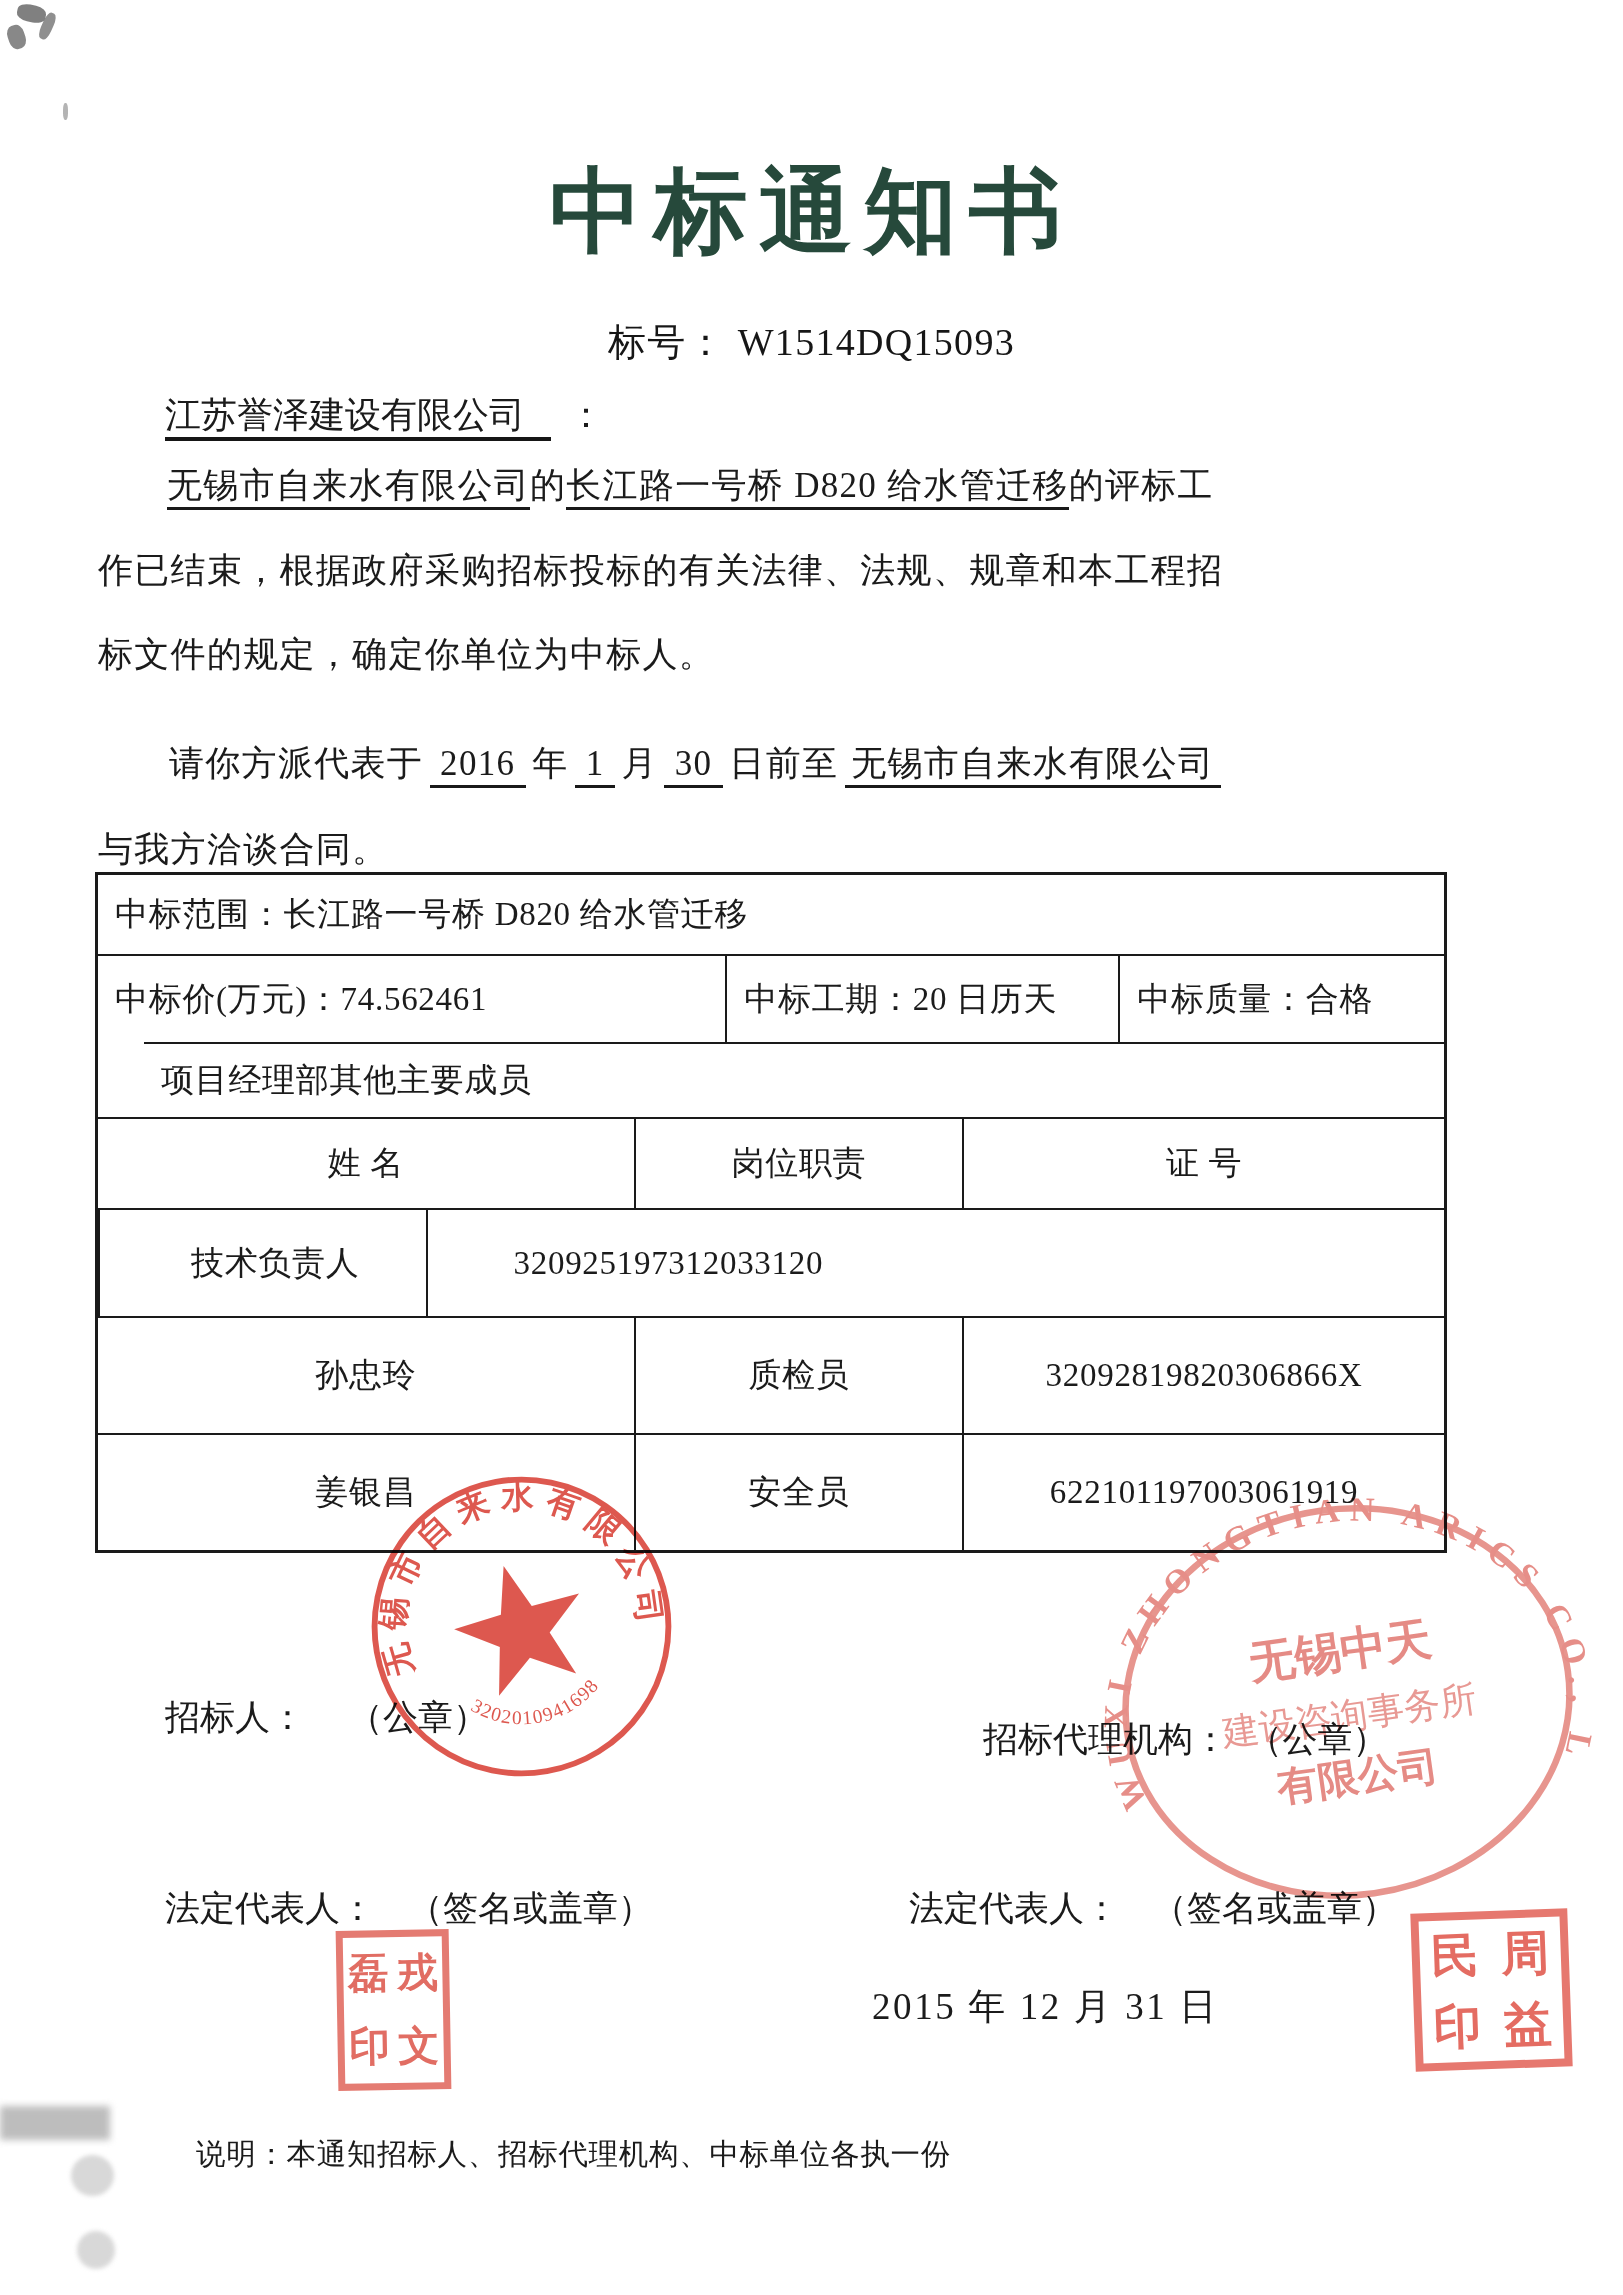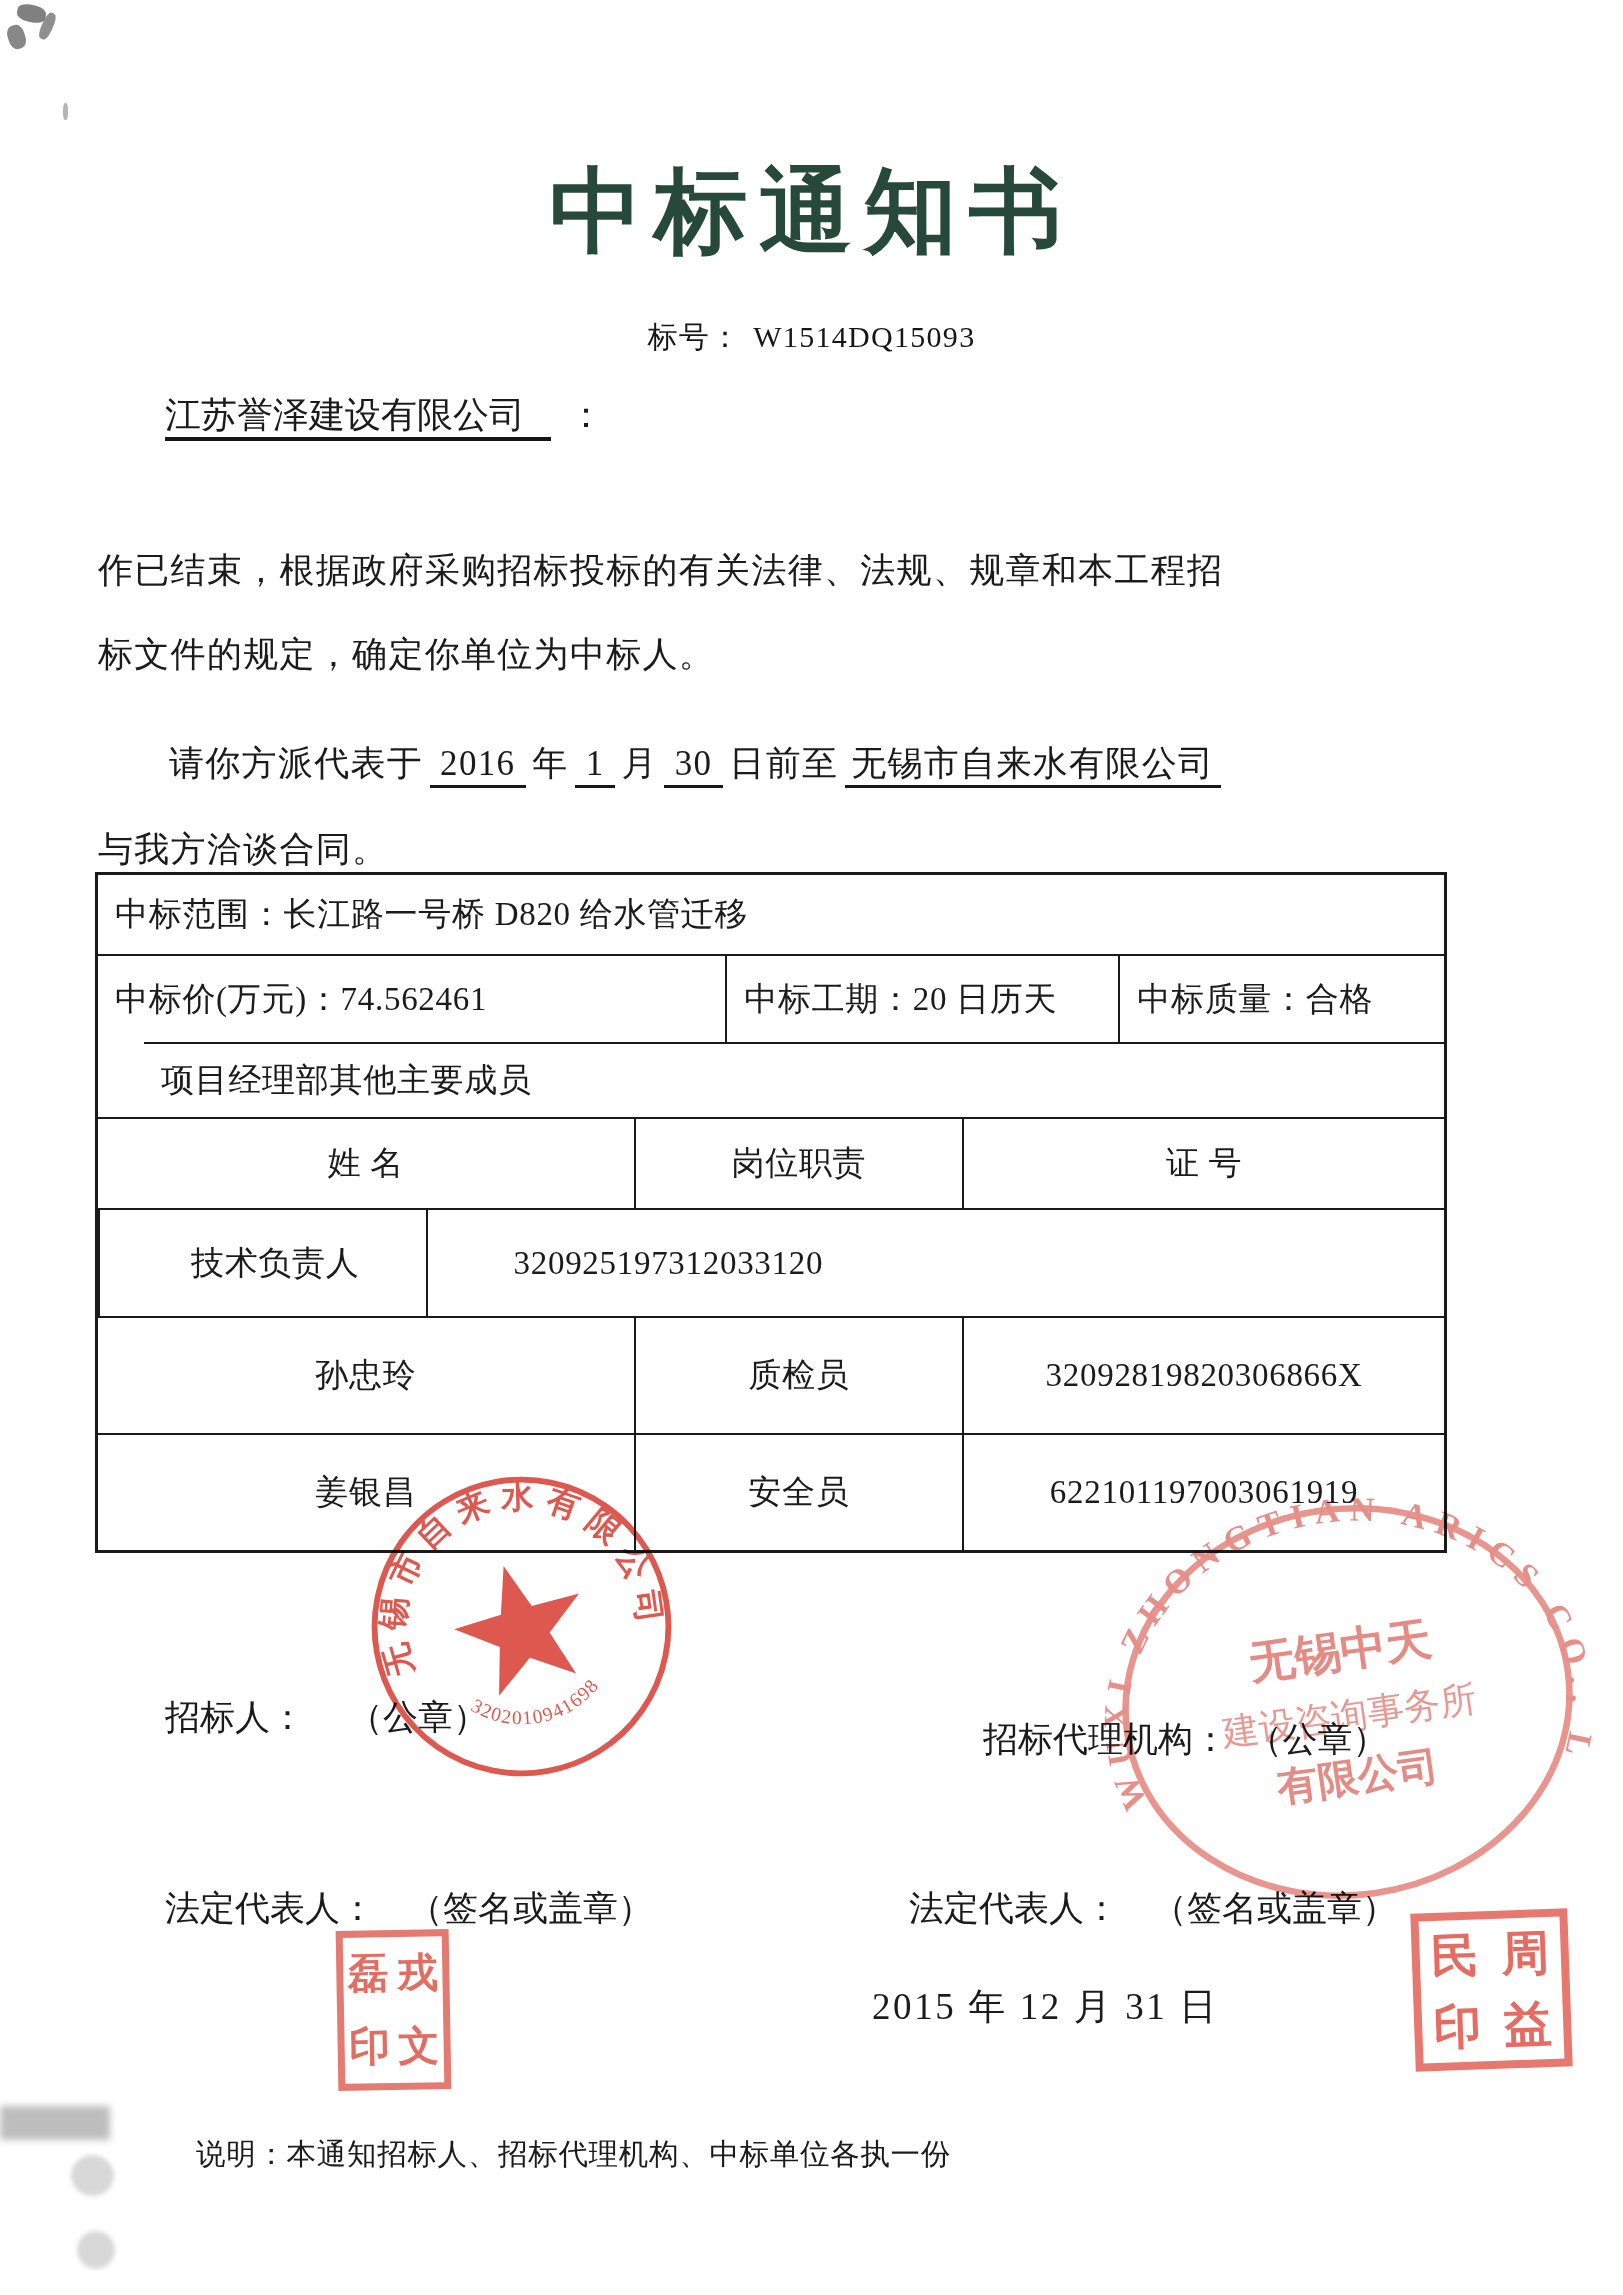--- a/index.html
+++ b/index.html
@@ -14,21 +14,21 @@
   .abs{position:absolute;}
   .title{
     left:0;top:149px;width:1623px;
     text-align:center;
     font-size:93px;font-weight:bold;
     letter-spacing:11.8px;
     color:#26493b;
   }
   .bidno{
     left:0;top:317px;width:1623px;
-    text-align:center;font-size:30px;letter-spacing:1.3px;color:#161616;
+    text-align:center;font-size:38px;letter-spacing:1.3px;color:#161616;
   }
   .bidno .sp{margin-right:11.8px;}
   .addressee{left:165px;top:391px;font-size:36px;}
   .addressee .comp{border-bottom:4.6px solid #161616;padding-bottom:2px;padding-right:26px;}
   .addressee .colon{margin-left:17px;}
   .bline{font-size:35px;white-space:nowrap;letter-spacing:1.3px;}
   .u{border-bottom:3.3px solid #191919;padding-bottom:2px;}
   .pad{padding-left:10.5px;padding-right:10.5px;}
   .gap{margin-left:6.5px;margin-right:6.5px;}
   
@@ -96,20 +96,23 @@
   <div class="abs title">中标通知书</div>
 
   <div class="abs bidno">
     <span class="sp">标号：</span><span>W1514DQ15093</span>
   </div>
 
   <div class="abs addressee">
     <span class="comp">江苏誉泽建设有限公司</span><span class="colon">：</span>
   </div>
 
+  <div class="abs bline" style="left:167px;top:462px;">
+    <span class="u">无锡市自来水有限公司</span><span>的</span><span class="u">长江路一号桥 D820 给水管迁移</span><span>的评标工</span>
+  </div>
   <div class="abs bline" style="left:98px;top:547px;">作已结束，根据政府采购招标投标的有关法律、法规、规章和本工程招</div>
   <div class="abs bline" style="left:98px;top:631px;">标文件的规定，确定你单位为中标人。</div>
 
   <div class="abs bline" style="left:169px;top:740px;">
     <span>请你方派代表于</span><span class="u pad gap">2016</span><span>年</span><span class="u pad gap">1</span><span>月</span><span class="u pad gap">30</span><span>日前至</span><span class="u gap" style="padding-left:6.5px;padding-right:6.5px;">无锡市自来水有限公司</span>
   </div>
   <div class="abs bline" style="left:98px;top:826px;">与我方洽谈合同。</div>
 
   <div class="abs ntable">
     <div class="t-row first" style="height:79px;">

